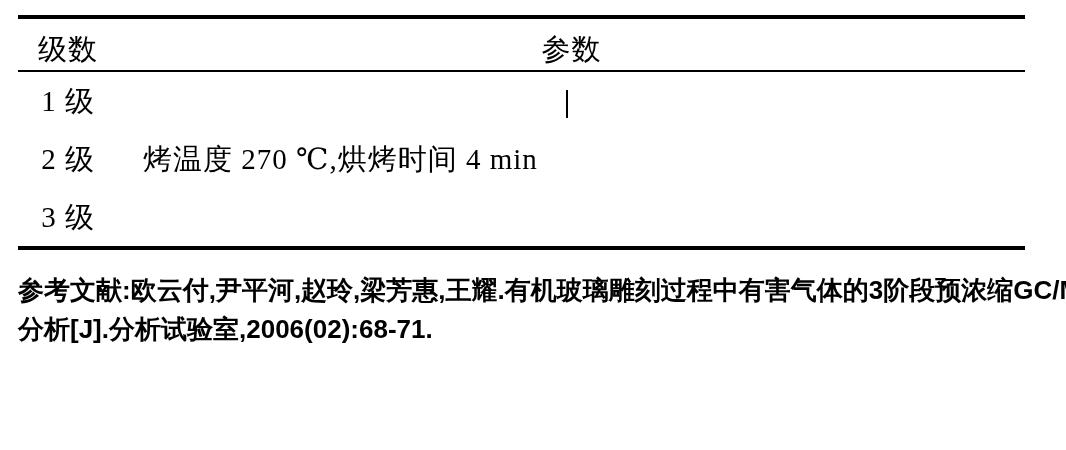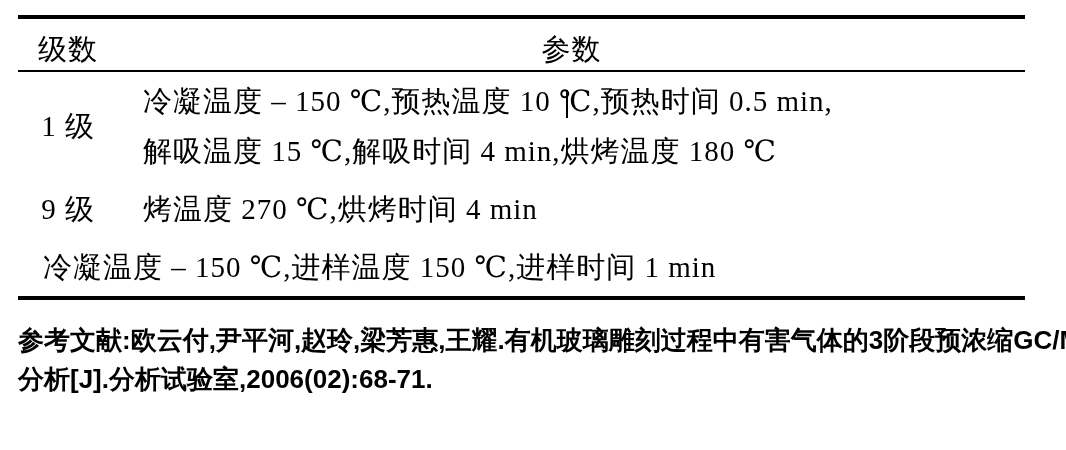--- a/index.html
+++ b/index.html
@@ -56,37 +56,31 @@
   <div class="data-table">
     <div class="header-row">
       <div class="col-level">级数</div>
       <div class="col-params">参数</div>
     </div>
 
     <div id="rows-container">
 
         <div class="row">
           <div class="col-level row-level">1 级</div>
-          <div class="col-params row-params">
-            <div class="param-line">冷凝温度 – 150 ℃,预热温度 10 ℃,预热时间 0.5 min,</div>
-            <div class="param-line">解吸温度 15 ℃,解吸时间 4 min,烘烤温度 180 ℃</div>
-          </div>
         </div>
 
         <div class="row">
-          <div class="col-level row-level">9 级</div>
+          <div class="col-level row-level">2 级</div>
           <div class="col-params row-params">
             <div class="param-line">烤温度 270 ℃,烘烤时间 4 min</div>
           </div>
         </div>
 
         <div class="row">
-          <div class="col-params row-params">
-            <div class="param-line">冷凝温度 – 150 ℃,进样温度 150 ℃,进样时间 1 min</div>
-          </div>
+          <div class="col-level row-level">3 级</div>
         </div>
       </div>
   </div>
 
   <div class="caret"></div>
 
   <div class="reference">
     <div class="ref-line">参考文献:欧云付,尹平河,赵玲,梁芳惠,王耀.有机玻璃雕刻过程中有害气体的3阶段预浓缩GC/MS</div>
     <div class="ref-line">分析[J].分析试验室,2006(02):68-71.</div>
   </div>

